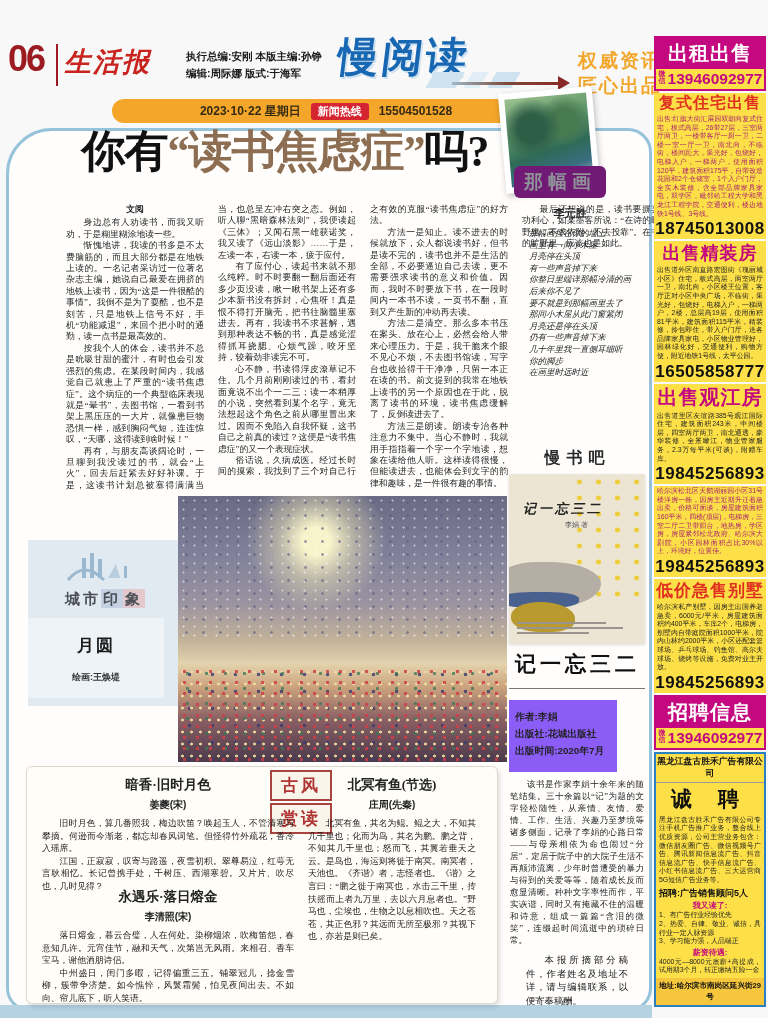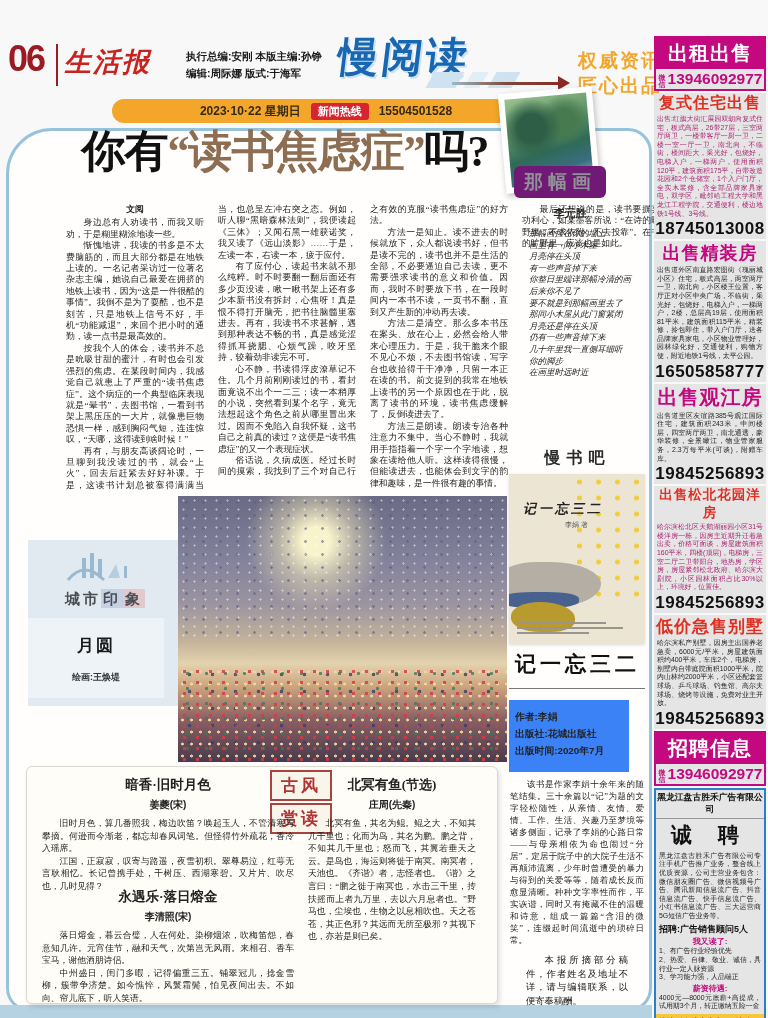--- a/index.html
+++ b/index.html
@@ -61,44 +61,44 @@
   .cover-dots{position:absolute;right:0;top:0;width:55%;height:75%;background-image:radial-gradient(circle,#f0cd3c 2.2px,transparent 2.8px);background-size:19px 16px;}
   .cover-title{position:absolute;left:14px;top:26px;font-family:"Liberation Serif",serif;font-style:italic;font-weight:bold;font-size:13px;letter-spacing:3px;color:#222;}
   .cover-author{position:absolute;left:56px;top:46px;font-size:7px;color:#555;}
   .blob-gray{position:absolute;left:-12px;top:88px;width:104px;height:46px;background:#b4aea4;border-radius:45% 55% 60% 40%;}
   .blob-blue{position:absolute;left:-8px;top:118px;width:78px;height:16px;background:#49618e;border-radius:40%;}
   .blob-olive{position:absolute;left:2px;top:128px;width:64px;height:30px;background:#b99a2e;border-radius:50% 60% 40% 50%;}
   .cover-lines{position:absolute;left:8px;bottom:10px;width:120px;}
   .cover-lines div{height:2px;background:#9a958c;margin-top:3px;}
   .book-title{left:505px;top:650px;width:145px;text-align:center;font-family:"Liberation Serif",serif;font-size:21px;font-weight:bold;color:#111;letter-spacing:4px;}
   .book-rule{left:509px;top:688px;width:136px;height:1px;background:#777;}
-  .book-info{left:509px;top:700px;width:120px;height:72px;background:#3b82f6;box-sizing:border-box;padding:8px 6px;font-size:9.8px;line-height:17px;font-weight:bold;color:#222;}
+  .book-info{left:509px;top:700px;width:108px;height:72px;background:#8b5cf6;box-sizing:border-box;padding:8px 6px;font-size:9.8px;line-height:17px;font-weight:bold;color:#222;}
   .book-desc{left:510px;top:778px;width:134px;font-family:"Liberation Serif",serif;font-size:8.5px;line-height:12px;text-align:justify;color:#222;}
   .book-desc p{margin:0;text-indent:2em;}
   .notice{left:510px;top:938px;width:134px;font-size:9.3px;line-height:13.5px;color:#111;text-align:justify;font-family:"Liberation Serif",serif;}
   .notice p{margin:16px;text-indent:2em;}
   
   .classics{left:26px;top:766px;width:470px;height:236px;background:#fffdf8;border:1px solid #ddd8cf;border-radius:6px;box-shadow:2px 3px 5px rgba(0,0,0,.12);}
   .badge{left:270px;top:770px;width:62px;}
   .badge div{border:2px solid #a84340;background:#faf5ea;color:#b03434;font-weight:bold;font-size:17px;letter-spacing:3px;text-align:center;padding:2px 0;}
   .badge div+div{margin-top:2px;}
   .cl-title{font-size:13.5px;font-weight:bold;color:#222;text-align:center;font-family:"Liberation Serif",serif;}
   .cl-title small{font-size:13px;}
   .cl-author{font-size:10px;font-weight:bold;color:#222;text-align:center;margin-top:4px;}
   .cl-text{font-family:"Liberation Serif",serif;font-size:8.8px;line-height:12.6px;text-align:justify;color:#1c1c1c;margin-top:5px;}
   .cl-text p{margin:0;text-indent:2em;}
   .poemA{left:42px;top:776px;width:252px;}
   .poemC{left:42px;top:888px;width:252px;}
   .poemB{left:308px;top:776px;width:168px;}
   
   .ads{left:654px;top:36px;width:112px;height:980px;display:flex;flex-direction:column;}
-  .ad{background:#e5e5e5;margin-bottom:2px;box-sizing:border-box;}
+  .ad{background:#fde047;margin-bottom:2px;box-sizing:border-box;}
   .banner-ad{border:2px solid #c4087f;text-align:center;}
   .banner-ad .bt{background:#c4087f;color:#fff;font-size:20px;font-weight:900;letter-spacing:1px;padding:2px 0;}
-  .banner-ad .num{display:flex;align-items:flex-end;justify-content:center;color:#c4087f;font-weight:900;font-size:15.5px;padding:1px 0;}
+  .banner-ad .num{display:flex;align-items:flex-start;justify-content:center;color:#c4087f;font-weight:900;font-size:15.5px;padding:1px 0;}
   .banner-ad .wx{font-size:7px;line-height:7px;width:9px;margin-right:1px;text-align:center;}
   .ad-title-red{color:#e03022;font-size:16px;font-weight:900;text-align:center;letter-spacing:1px;}
   .ad-title-mag{color:#c4087f;font-size:18px;font-weight:900;text-align:center;letter-spacing:1px;}
   .ad-body{font-size:6.9px;line-height:8.6px;text-align:justify;color:#222;padding:1px 3px;}
   .ad-body.mag{color:#a82470;}
   .ad-phone{font-size:17px;font-weight:bold;color:#111;text-align:center;letter-spacing:.5px;}
   .recruit{border:2px solid #2a80c2;text-align:center;}
   .recruit .co{font-size:8.8px;font-weight:bold;color:#111;border-bottom:1px solid #999;padding:2px 0;}
   .recruit .big{font-size:21px;font-weight:900;letter-spacing:10px;color:#111;padding:2px 0;}
   .recruit .body{font-size:6.9px;line-height:8.6px;text-align:justify;color:#222;padding:1px 3px;}
@@ -281,21 +281,20 @@
       <div class="ad-phone">16505858777</div>
     </div>
 
     <div class="ad">
       <div class="ad-title-mag" style="font-size:20px;">出售观江房</div>
       <div class="ad-body">出售道里区友谊路385号观江国际住宅，建筑面积243米，中间楼层，四室两厅两卫，南北通透，豪华装修，全景瞰江，物业管家服务，2.3万每平米(可谈)，附赠车库。</div>
       <div class="ad-phone">19845256893</div>
     </div>
 
     <div class="ad">
-      <div class="ad-title-red" style="font-size:13.5px;">出售松北花园洋房</div>
       <div class="ad-body mag">哈尔滨松北区天鹅湖丽园小区31号楼洋房一栋，因房主近期升迁着急出卖，价格可面谈，房屋建筑面积160平米，四楼(顶层)，电梯房，三室二厅二卫带阳台，地热房，学区房，房屋紧邻松北政府、哈尔滨大剧院，小区园林面积占比30%以上，环境好，位置佳。</div>
       <div class="ad-phone">19845256893</div>
     </div>
 
     <div class="ad">
       <div class="ad-title-red" style="font-size:17px;">低价急售别墅</div>
       <div class="ad-body">哈尔滨私产别墅，因房主出国养老急卖，6000元/平米，房屋建筑面积约400平米，车库2个，电梯房，别墅内自带庭院面积1000平米，院内山林约2000平米，小区还配套篮球场、乒乓球场、钓鱼馆、高尔夫球场、烧烤等设施，免费对业主开放。</div>
       <div class="ad-phone">19845256893</div>
     </div>
 

